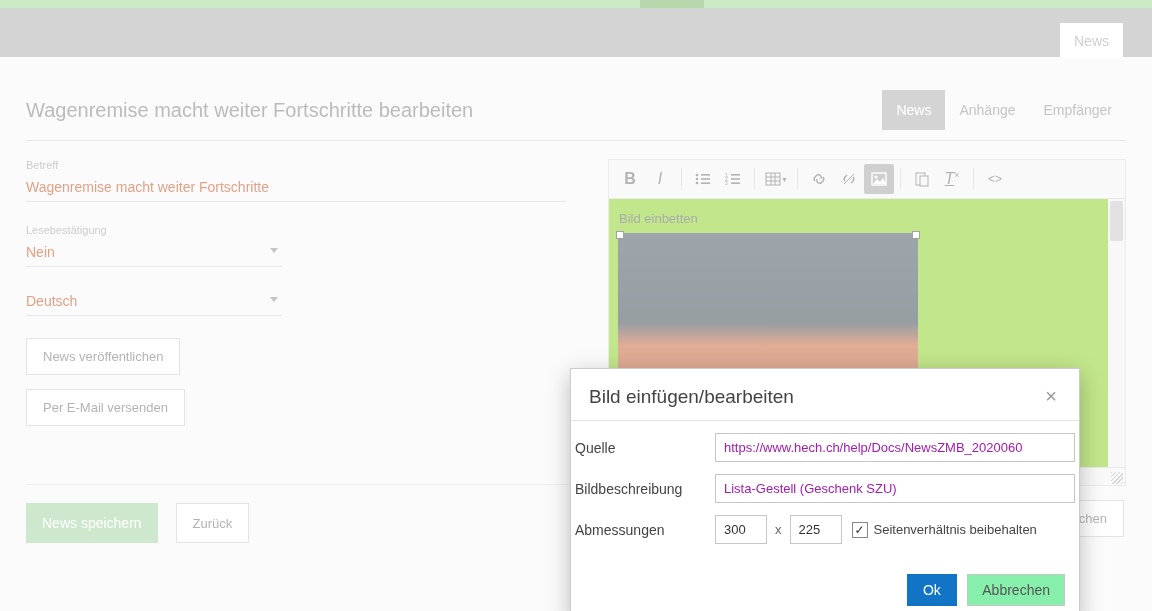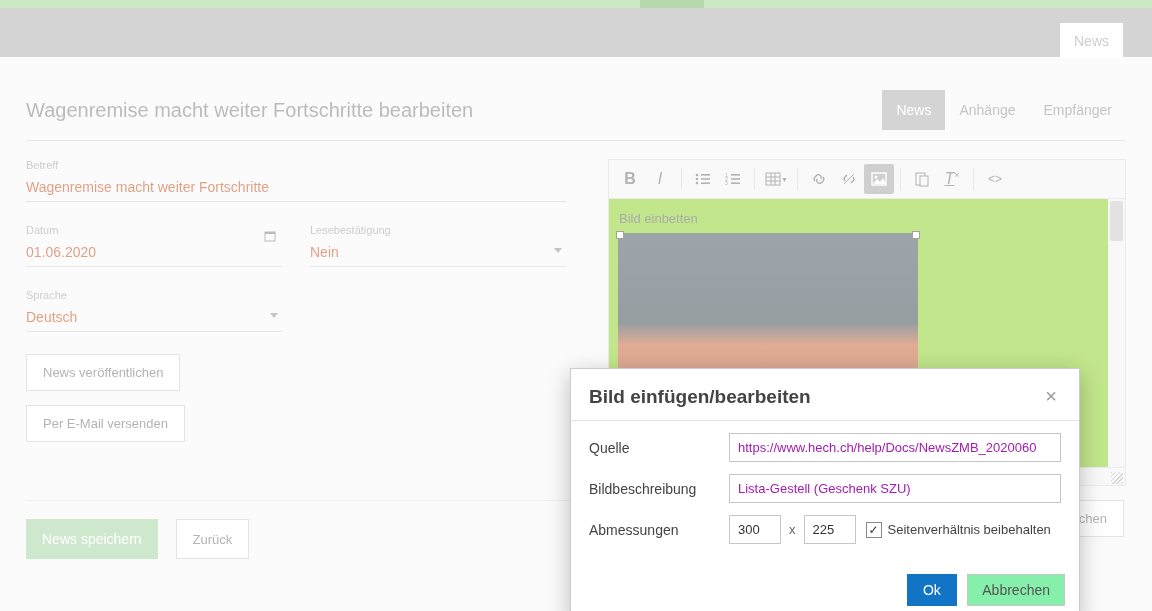--- a/index.html
+++ b/index.html
@@ -48,23 +48,23 @@
   .scroll { position: absolute; right: 0; top: 0; bottom: 0; width: 17px; background: #f1f1f1; }
   .scroll-thumb { position:absolute; left:2px; right:2px; top:2px; height:40px; background:#c4c4c4; border-radius:2px;}
   .embed-label { position: absolute; left: 10px; top: 12px; font-size: 13px; color: #555; }
   .embed-img { position:absolute; left: 9px; top: 34px; width: 300px; height: 225px; background: linear-gradient(180deg, #3a4a56 0%, #2f3d45 40%, #c45a2a 50%, #b14d21 70%, #3a3026 100%); outline:1px dashed transparent;}
   .handle { position:absolute; width:8px; height:8px; background:#fff; border:1px solid #444; }
   .h-tl{left:7px; top:32px;} .h-tr{left:303px; top:32px;}
 
   
   .dialog-wrap { position: absolute; z-index: 100; left: 570px; top: 368px; width: 510px; background: #fff; border: 1px solid #ccc; box-shadow: 0 6px 22px rgba(0,0,0,0.25); }
   .dialog-head { padding: 16px 18px 12px; display:flex; align-items:center; border-bottom: 1px solid #e4e4e4;}
-  .dialog-title { font-size: 19px; font-weight: 700; color: #444; flex:1;}
+  .dialog-title { font-size: 19px; font-weight: 400; color: #444; flex:1;}
   .dialog-close { font-size: 20px; color: #999; cursor: pointer; padding: 0 4px;}
-  .dialog-body { padding: 12px 18px 8px; }
+  .dialog-body { padding: 12px 4px 8px; }
   .drow { display:flex; align-items:center; margin-bottom: 12px; }
   .dlabel { width: 140px; font-size: 14px; color: #444; }
   .dinput { flex:1; border:1px solid #c6c6c6; padding: 6px 8px; font-size: 13px; color:#a21caf; }
   .dnum { width: 52px; border:1px solid #c6c6c6; padding: 6px 8px; font-size: 13px; color:#333; text-align:left;}
   .x-sep { margin: 0 8px; color:#666; font-size:13px;}
   .cb-wrap { display:flex; align-items:center; margin-left: 10px; gap:6px;}
   .cbx { width:16px; height:16px; border:1px solid #888; display:inline-flex; align-items:center; justify-content:center; font-size:12px; color:#333;}
   .cb-label { font-size: 13px; color:#444; }
   .dialog-foot { padding: 10px 14px 14px; text-align: right; }
   .dbtn-ok { background: #1274c4; color:#fff; border:none; padding: 8px 16px; font-size:14px; cursor:pointer; margin-right:6px;}
@@ -91,40 +91,29 @@
     </div>
   </div>
 
   <div class="form-area">
     <div class="left-col">
       <div class="field f-full">
         <label class="field-label">Betreff</label>
         <input class="text-input" value="Wagenremise macht weiter Fortschritte" style="">
       </div>
       <div class="field-row">
-        <div class="field f-half" style="position:relative">
-          <label class="field-label">Datum</label>
-          <input class="text-input" value="01.06.2020" style="">
-          <span class="cal-icon">
-            <svg viewBox="0 0 12 12">
-                <rect x="1" y="2" width="10" height="9" fill="none" stroke="#777" stroke-width="1"></rect>
-                <rect x="1" y="2" width="10" height="2" fill="#777"></rect>
-              </svg>
-          </span>
-        </div>
         <div class="field f-half">
           <label class="field-label">Lesebestätigung</label>
           <span class="select-wrap">
             <input class="text-input" readonly="" value="Nein" style="">
             <span class="select-caret"></span>
           </span>
         </div>
       </div>
       <div class="field f-half">
-        <label class="field-label">Sprache</label>
         <span class="select-wrap">
           <input class="text-input" readonly="" value="Deutsch" style="">
           <span class="select-caret"></span>
         </span>
       </div>
       <div>
         <button class="btn-outline">News veröffentlichen</button><br>
         <button class="btn-outline">Per E-Mail versenden</button>
       </div>
       <div class="bottom-actions">

